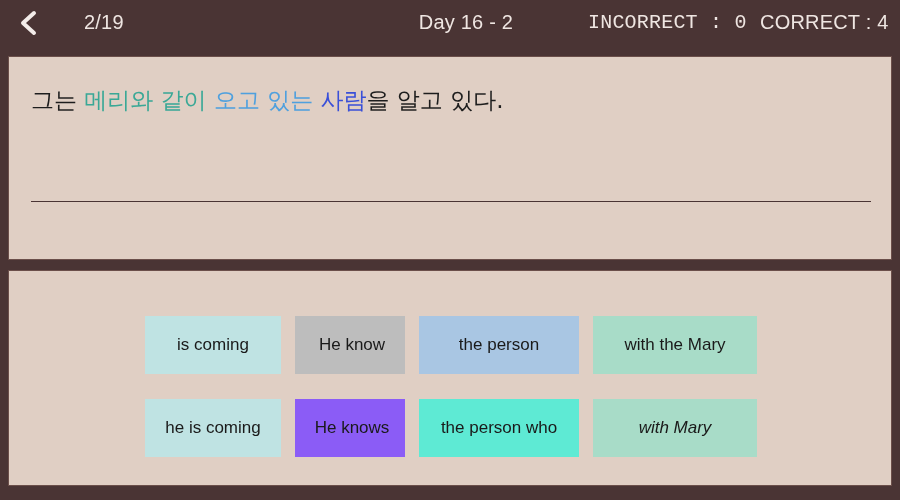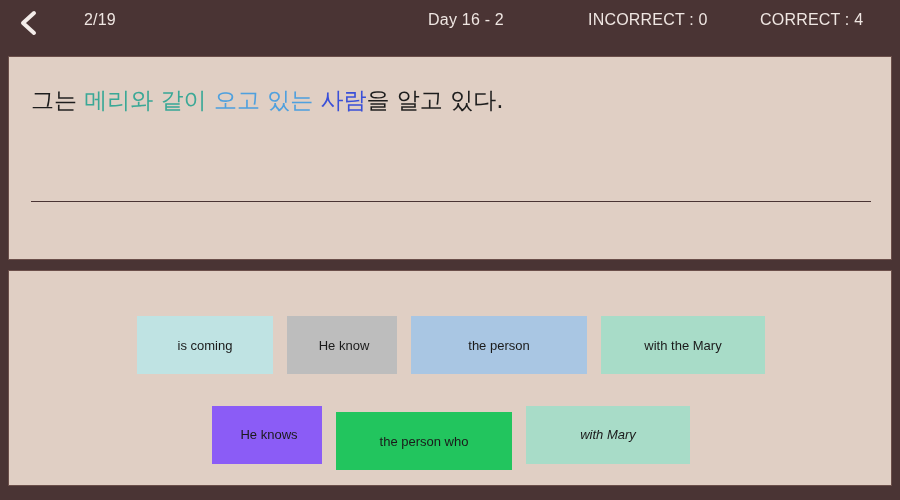--- a/index.html
+++ b/index.html
@@ -38,33 +38,33 @@
     height: 38px;
     display: flex;
     align-items: center;
     justify-content: center;
     cursor: pointer;
   }
   #back-btn svg { display: block; }
   .hdr-text {
     position: absolute;
     color: #efe6e2;
-    font-size: 16px;
+    font-size: 20px;
     letter-spacing: 0.2px;
     white-space: nowrap;
     top: 11px;
   }
   #progress-counter { left: 84px; }
   #lesson-title {
     left: 0;
     width: 900px;
     text-align: center;
     padding-left: 16px;
   }
-  #incorrect-counter { left: 588px; }
+  #incorrect-counter { left: 588px; font-family: Liberation Mono, monospace; }
   #correct-counter   { left: 760px; }
 
   
   .panel {
     position: absolute;
     background: #e0cfc4;
     border: 1px solid #6b4f4a;
     box-sizing: border-box;
   }
   #question-panel {
@@ -116,29 +116,29 @@
     align-items: center;
     gap: 14px;
     margin-bottom: 25px;
   }
   .tile {
     height: 58px;
     display: flex;
     align-items: center;
     justify-content: center;
     padding: 0 16px;
-    font-size: 13px;
+    font-size: 17px;
     color: #1a1a1a;
     cursor: pointer;
     box-sizing: border-box;
     white-space: nowrap;
   }
   .tile-w1 { width: 136px; }
   .tile-w2 { width: 110px; padding-left: 20px; }
-  .tile-w3 { width: 176px; padding-left: 16px; }
+  .tile-w3 { width: 160px; padding-left: 16px; }
   .tile-w4 { width: 164px; }
 </style>
 </head>
 <body>
 
 <div id="app">
 
   <div id="header">
 
     <div id="back-btn">
@@ -165,20 +165,21 @@
 
   <div class="panel" id="answers-panel">
     <div id="tile-rows">
         <div class="tile-row">
           <div class="tile tile-w1" style="background: rgb(191, 227, 227);">is coming</div>
           <div class="tile tile-w2" style="background: rgb(189, 189, 189);">He know</div>
           <div class="tile tile-w3" style="background: rgb(169, 198, 227);">the person</div>
           <div class="tile tile-w4" style="background: rgb(168, 220, 200);">with the Mary</div>
         </div>
         <div class="tile-row">
+          <div class="tile tile-w1" style="background: rgb(191, 227, 227);">he is coming</div>
           <div class="tile tile-w2" style="background: #8b5cf6;">He knows</div>
-          <div class="tile tile-w3" style="background: #22c55e; margin-top: 13px;">the person who</div>
+          <div class="tile tile-w3" style="background: #5eead4;">the person who</div>
           <div class="tile tile-w4" style="background: rgb(168, 220, 200); font-style: italic;">with Mary</div>
         </div>
       </div>
   </div>
 
 </div>
 
 </body></html>

